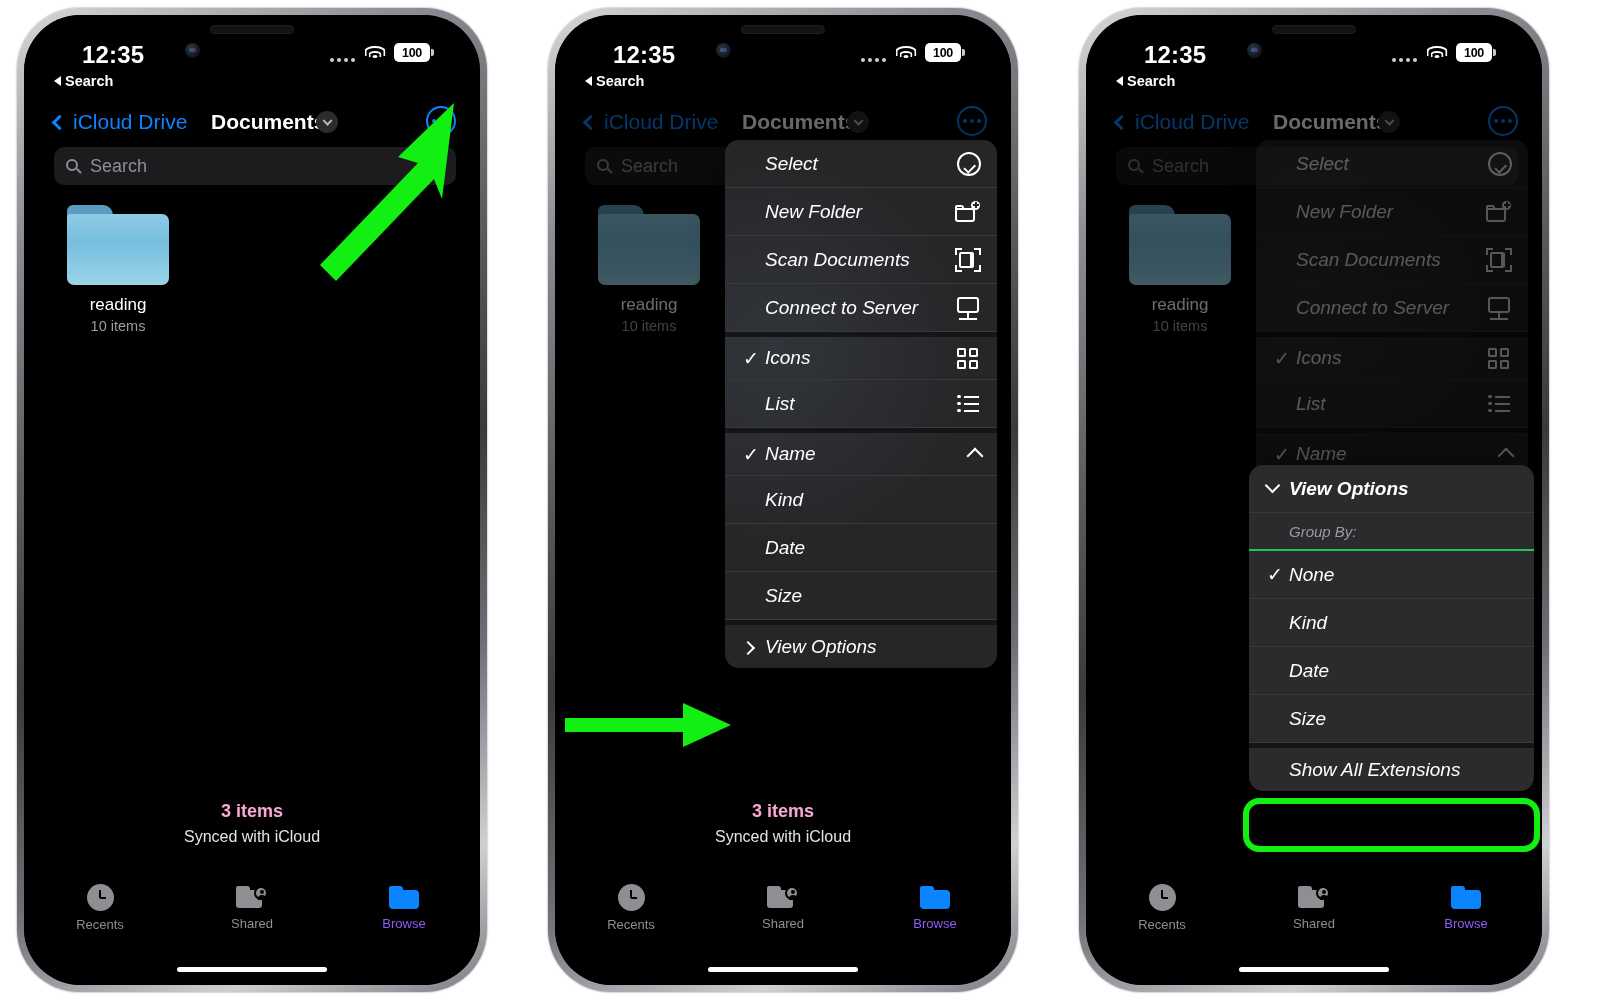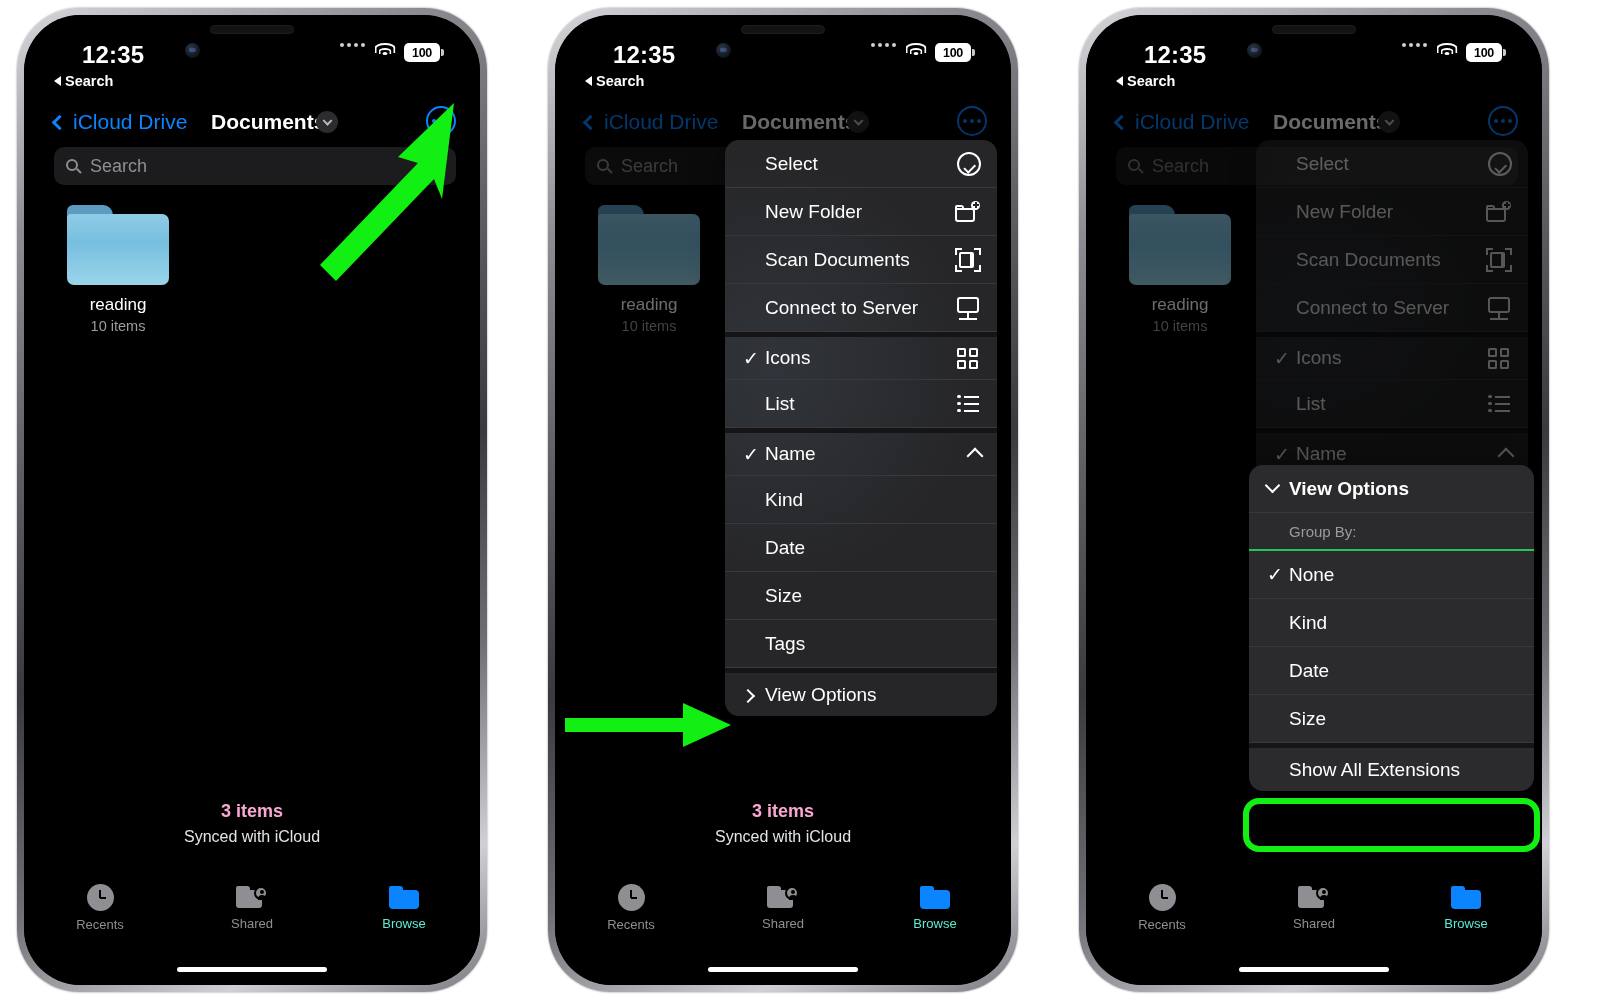--- a/index.html
+++ b/index.html
@@ -72,22 +72,22 @@
   .backsearch {
     position: absolute; left: 30px; top: 32px;
     color: #fff; font-size: 14.5px; font-weight: bold;
     display: flex; align-items: center; gap: 4px;
   }
   .backsearch .tri {
     width:0;height:0;border-style:solid;border-width:5px 7px 5px 0;
     border-color: transparent #fff transparent transparent;
   }
   .statusright {
-    position: absolute; right: 36px; top: 2px;
-    display: flex; align-items: flex-start; gap: 9px;
+    position: absolute; right: 46px; top: 2px;
+    display: flex; align-items: flex-end; gap: 9px;
   }
   .dots4 { display:flex; gap:3px; align-items:center; }
   .dots4 i { width:4px;height:4px;border-radius:50%;background:#cfcfcf;display:block; }
   .wifi { position: relative; width: 21px; height: 16px; }
   .wifi span { position:absolute; left:50%; transform:translateX(-50%); border:2.4px solid #fff; border-bottom:none; border-radius:50% 50% 0 0; }
   .wifi .a { width: 21px; height: 10px; top: 0; }
   .wifi .b { width: 13px; height: 6.5px; top: 4.5px; }
   .wifi .c { width: 5px; height: 3px; top: 9px; background:#fff; border:none; border-radius:50%; }
   .batt { position: relative; display:flex; align-items:center; }
   .battbody {
@@ -172,21 +172,21 @@
   .fcount { color:#f9a8d4; font-size: 18px; font-weight: bold; }
   .fsync { color:#e4e4e6; font-size: 16px; margin-top: 6px; }
 
   
   .tabbar {
     position:absolute; left:0; right:0; bottom: 44px; height: 66px;
     display:flex; align-items:center;
   }
   .tab { flex:1; display:flex; flex-direction:column; align-items:center; gap:6px; }
   .tablbl { font-size: 13px; color:#8e8e93; }
-  .tab.active .tablbl { color: #5eead4; }
+  .tab.active .tablbl { color: #8b5cf6; }
   .ic-clock {
     width: 27px; height: 27px; border-radius:50%; background:#8e8e93; position:relative;
   }
   .ic-clock::before { content:''; position:absolute; left:12.5px; top:6px; width:2px;height:8px;background:#000; }
   .ic-clock::after  { content:''; position:absolute; left:13px; top:13px; width:6px;height:2px;background:#000; }
   .ic-shared { position:relative; width: 32px; height: 24px; }
   .ic-shared .ftab { position:absolute; left:0; top:0; width:14px;height:5px;background:#8e8e93;border-radius:2px 3px 0 0; }
   .ic-shared .fbody { position:absolute; left:0; top:4px; width:26px;height:18px;background:#8e8e93;border-radius:1px 3px 3px 3px; }
   .ic-shared .person { position:absolute; right:0; top:0; width:14px;height:14px;border-radius:50%;background:#8e8e93; border:2.5px solid #000; }
   .ic-shared .person::before { content:''; position:absolute; left:3.5px; top:2px; width:4px;height:4px;border-radius:50%;background:#000; }
@@ -209,21 +209,21 @@
   .ctxmenu::before {
     content:''; position:absolute; inset:0; pointer-events:none;
     background: radial-gradient(120% 60% at 18% 40%, rgba(120,150,180,.13), rgba(0,0,0,0) 62%);
   }
   .mi {
     position:relative; height: 48px; display:flex; align-items:center;
     padding: 0 16px 0 18px; border-bottom: 1px solid #39393b;
     color:#fff; font-size: 19px;
   }
   .mi:last-child { border-bottom: none; }
-  .mi .lbl { flex:1; }
+  .mi .lbl { flex:1;font-style:italic; }
   .mi .chk { width: 22px; font-size: 19px; color:#fff; flex:none; }
   .mi.nochk .lbl { padding-left: 22px; }
   .mi.sep { border-top: 5px solid #151517; }
   .mi.bold .lbl { font-weight: bold; }
   .mi.grouplabel { height: 38px; color:#9a9a9e; font-size: 15px; border-bottom:2px solid #22c55e; }
   .mi.grouplabel .lbl { padding-left: 22px; }
 
   
   .gi { width: 26px; height: 26px; position:relative; flex:none; }
   .gi-check { border:2px solid #fff; border-radius:50%; width:24px;height:24px; }
@@ -522,24 +522,20 @@
             <span class="lbl">Kind</span>
           </div>
           <div class="mi">
             <span class="chk"></span>
             <span class="lbl">Date</span>
           </div>
           <div class="mi">
             <span class="chk"></span>
             <span class="lbl">Size</span>
           </div>
-          <div class="mi">
-            <span class="chk"></span>
-            <span class="lbl">Tags</span>
-          </div>
           <div class="mi sep">
             <span class="chk"><span class="chev-right-sm" style="display:inline-block"></span></span>
             <span class="lbl">View Options</span>
           </div>
         </div>
 
         <div class="tabbar">
           <div class="tab">
             <span class="ic-clock"></span>
             <span class="tablbl">Recents</span>

